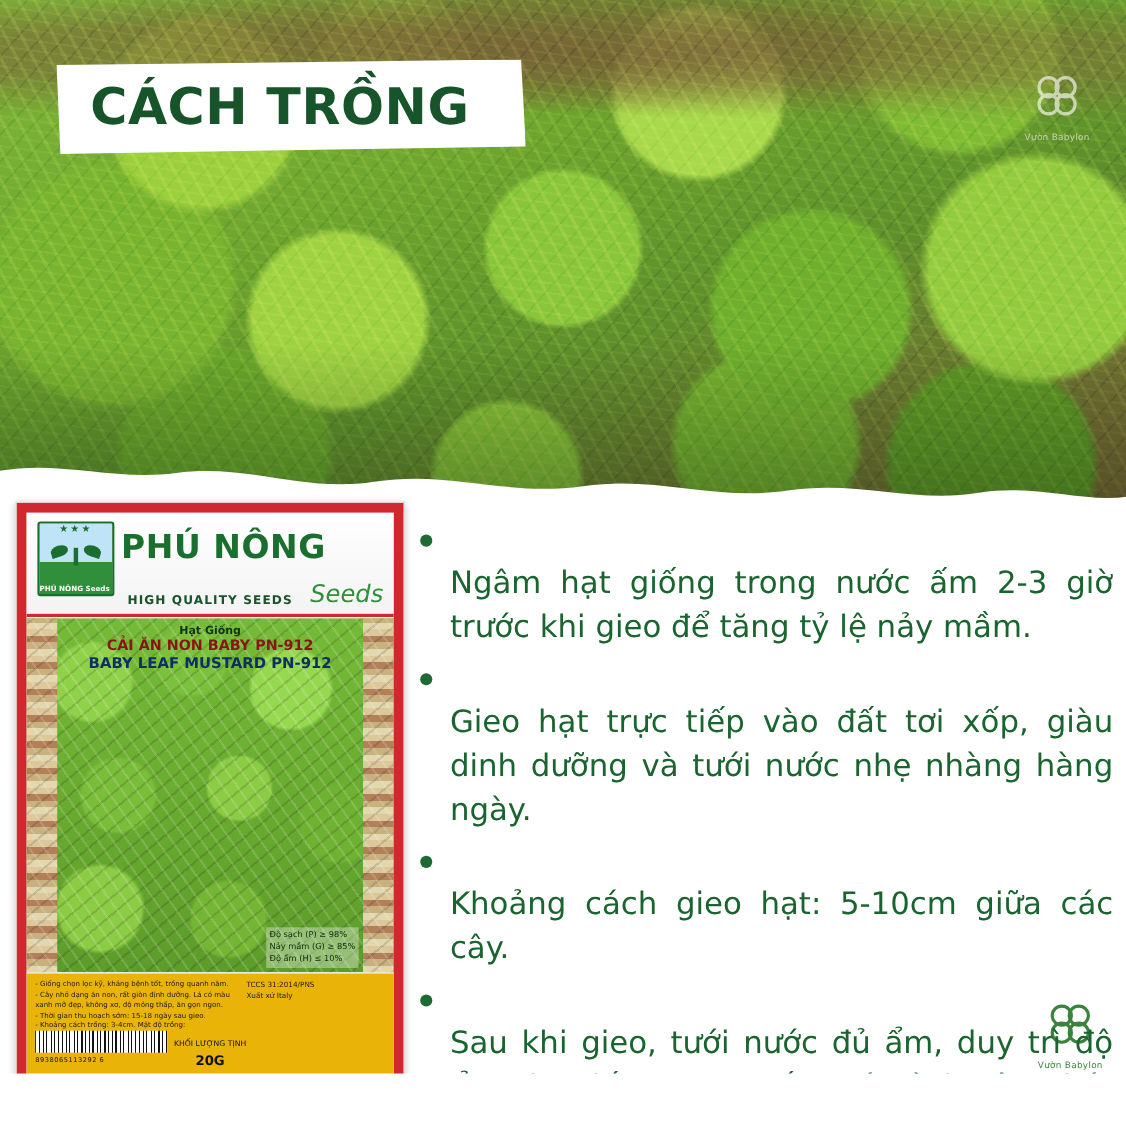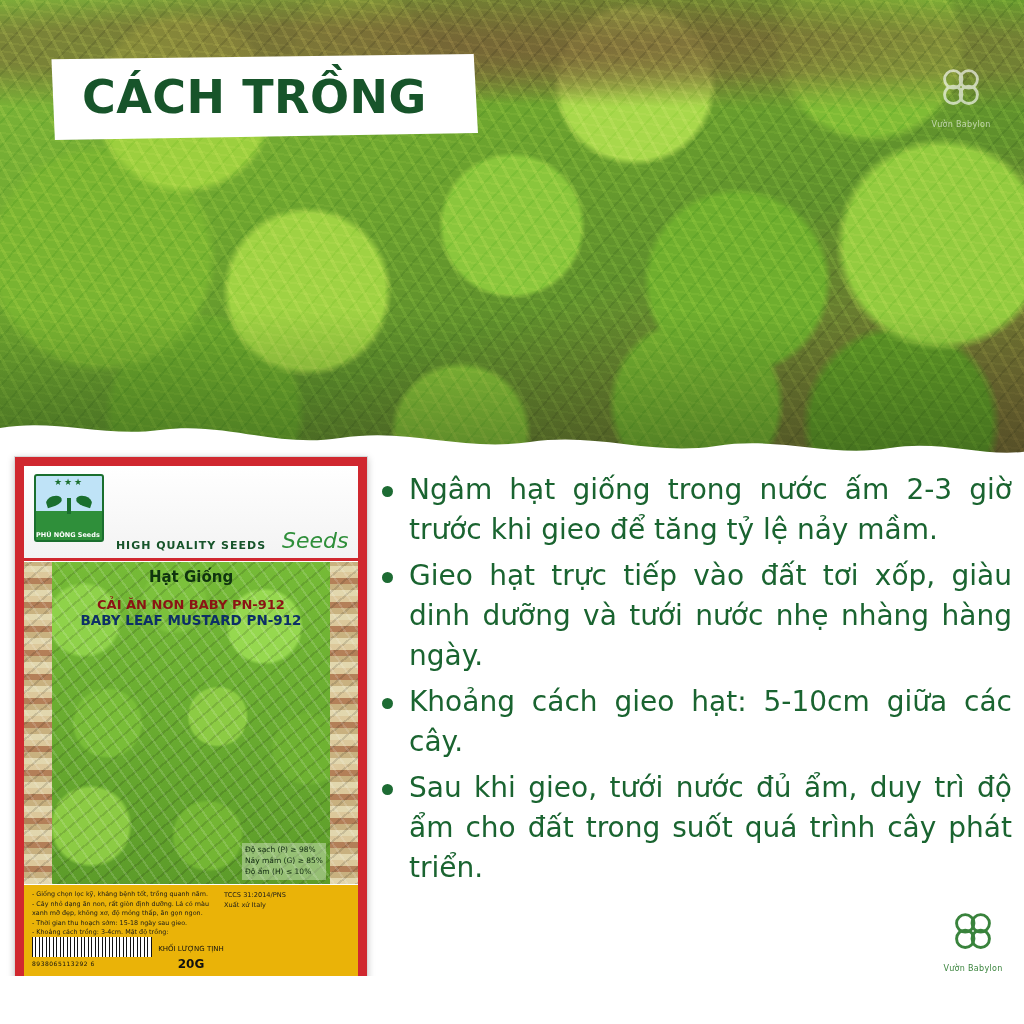--- a/index.html
+++ b/index.html
@@ -145,20 +145,21 @@
     margin-top: 16px;
     margin-right: 16px;
   }
   .bullet .btext {
     font-family: "DejaVu Sans", sans-serif;
     font-size: 28px;
     line-height: 1.43;
     color: #1a6430;
     text-align: justify;
     font-weight: 400;
+    margin-top: 40px;
   }
 
   
   .packet {
     position: absolute;
     left: 14px;
     top: 456px;
     width: 352px;
     height: 540px;
     background: #ffffff;
@@ -294,24 +295,24 @@
   }
   .pk-titlebox {
     position: absolute;
     left: 28px;
     right: 28px;
     top: 6px;
     text-align: center;
     color: #0b2d12;
   }
   .pk-hatgiong {
-    font-size: 15px;
+    font-size: 10px;
     font-weight: 700;
     color: #10340f;
-    margin-bottom: 12px;
+    margin-bottom: 2px;
   }
   .pk-vn {
     font-size: 13px;
     font-weight: 700;
     color: #8a1414;
     line-height: 1.15;
   }
   .pk-en {
     font-size: 13.5px;
     font-weight: 700;
@@ -434,20 +435,21 @@
     <div class="pk-inner">
 
       <div class="pk-head">
         <div class="pk-brandlogo">
           <div class="stars">★★★</div>
           <div class="leafL"></div>
           <div class="leafR"></div>
           <div class="sprout"></div>
           <div class="blabel">PHÚ NÔNG Seeds</div>
         </div>
+        <div class="pk-brandname">PHÚ NÔNG</div>
         <div class="pk-seeds">Seeds</div>
         <div class="pk-tagline">HIGH QUALITY SEEDS</div>
       </div>
 
       <div class="pk-body">
         <div class="side left"></div>
         <div class="side right"></div>
         <div class="leafnoise2"></div>
         <div class="pk-titlebox">
           <div class="pk-hatgiong">Hạt Giống</div>

